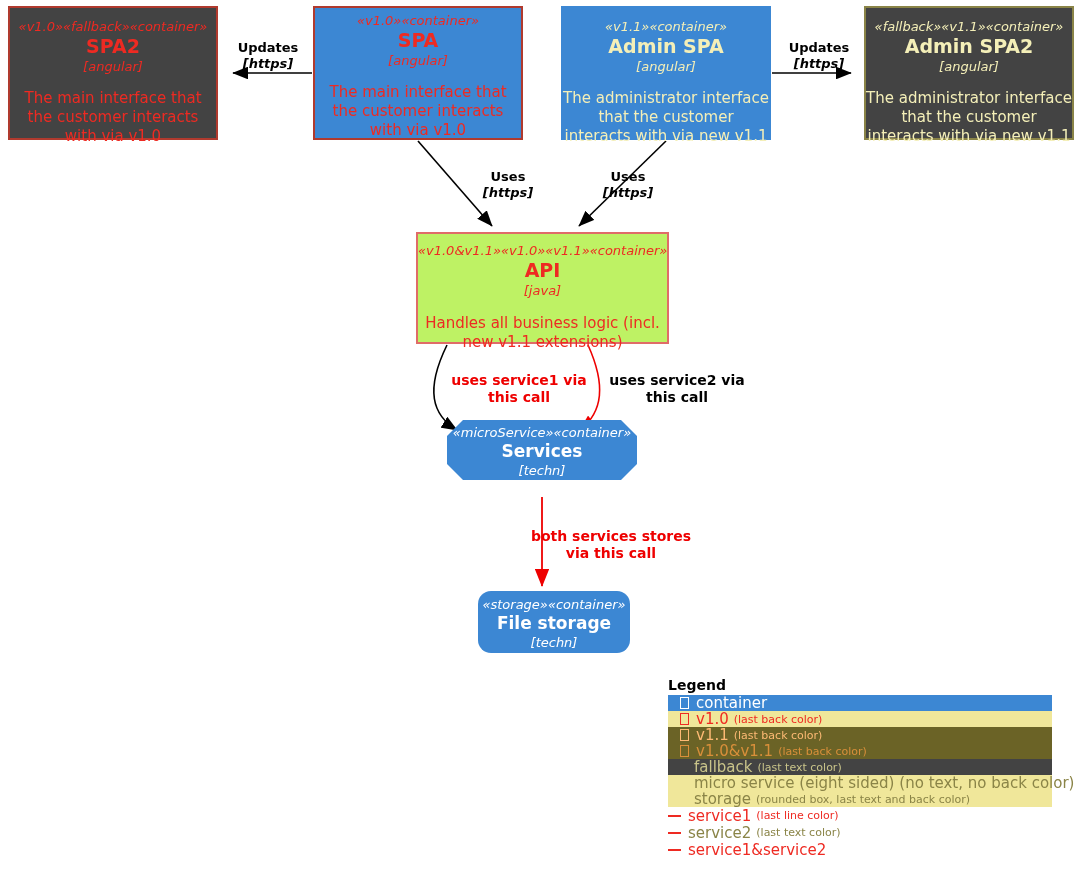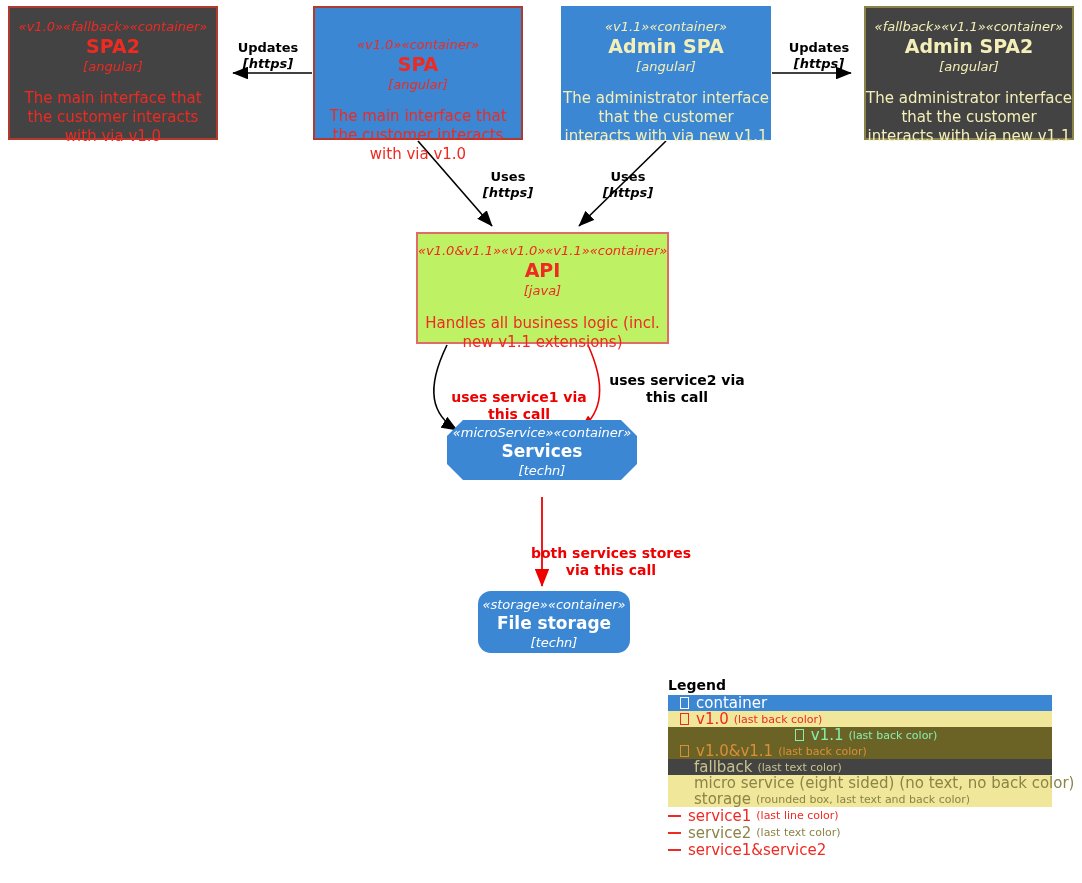--- a/index.html
+++ b/index.html
@@ -18,21 +18,21 @@
   .node .title{font-weight:bold;font-size:19px;line-height:23px;}
   .node .techn{font-style:italic;font-size:13px;line-height:17px;}
   .node .desc{font-size:15px;line-height:19px;}
 
   
   .box-rect{border-style:solid;border-width:2px;}
   .spa2{left:8px;top:6px;width:210px;height:134px;background:#434343;border-color:#b03a2e;padding-top:11px;}
   .spa2 .stereo,.spa2 .title,.spa2 .techn,.spa2 .desc{color:#ee2a22;}
   .spa2 .desc{margin-top:14px;}
 
-  .spa{left:313px;top:6px;width:210px;height:134px;background:#3c87d3;border-color:#b03a2e;padding-top:29px;}
+  .spa{left:313px;top:6px;width:210px;height:134px;background:#3c87d3;border-color:#b03a2e;padding-top:5px;}
   .spa .stereo,.spa .title,.spa .techn,.spa .desc{color:#ee2a22;}
   .spa .desc{margin-top:14px;}
 
   .adminspa{left:561px;top:6px;width:210px;height:134px;background:#3c87d3;border-color:#3c87d3;padding-top:11px;}
   .adminspa .stereo,.adminspa .title,.adminspa .techn,.adminspa .desc{color:#f4efb8;}
   .adminspa .desc{margin-top:14px;}
 
   .adminspa2{left:864px;top:6px;width:210px;height:134px;background:#434343;border-color:#8a8447;padding-top:11px;}
   .adminspa2 .stereo,.adminspa2 .title,.adminspa2 .techn,.adminspa2 .desc{color:#f4efb8;}
   .adminspa2 .desc{margin-top:14px;}
@@ -49,21 +49,21 @@
   .services .stereo,.services .title,.services .techn{color:#ffffff;}
   .services .title{font-size:17px;line-height:21px;}
 
   .storage{left:478px;top:591px;width:152px;height:62px;background:#3c87d3;border-radius:13px;padding-top:6px;}
   .storage .stereo,.storage .title,.storage .techn{color:#ffffff;}
   .storage .title{font-size:17px;line-height:21px;}
 
   
   .elabel{position:absolute;text-align:center;font-size:13px;line-height:16px;font-weight:bold;color:#000;}
   .elabel .sub{font-weight:bold;font-style:italic;}
-  .elabel.red{color:#ee0000;margin-top:17px;}
+  .elabel.red{color:#ee0000;}
   .elabel.blk{color:#000000;}
 
   
   #legend{position:absolute;left:668px;top:676px;width:384px;}
   #legend .lg-title{font-weight:bold;font-size:14px;color:#000;line-height:18px;margin-bottom:1px;}
   .lg-row{display:flex;align-items:center;height:16px;box-sizing:border-box;padding-left:12px;white-space:nowrap;}
   .lg-tofu{display:inline-block;width:7px;height:10px;border:1px solid currentColor;margin-right:7px;flex:0 0 auto;}
   .lg-dash{display:inline-block;width:13px;height:0;border-top:2px solid currentColor;margin-right:7px;flex:0 0 auto;}
   .lg-spacer{display:inline-block;width:14px;flex:0 0 auto;}
   .lg-main{font-size:15px;}
@@ -189,21 +189,21 @@
       <span class="lg-main">container</span>
       <span class="lg-note"></span>
     </div>
 
     <div class="lg-row" style="background:#f0e79a;color:#ee2a22;">
       <span class="lg-tofu"></span>
       <span class="lg-main">v1.0</span>
       <span class="lg-note">(last back color)</span>
     </div>
 
-    <div class="lg-row" style="background:#6b6326;color:#86efac;justify-content:center;">
+    <div class="lg-row" style="background:#6b6326;color:#fdba74;">
       <span class="lg-tofu"></span>
       <span class="lg-main">v1.1</span>
       <span class="lg-note">(last back color)</span>
     </div>
 
     <div class="lg-row" style="background:#6b6326;color:#d98f3a;">
       <span class="lg-tofu"></span>
       <span class="lg-main">v1.0&amp;v1.1</span>
       <span class="lg-note">(last back color)</span>
     </div>

